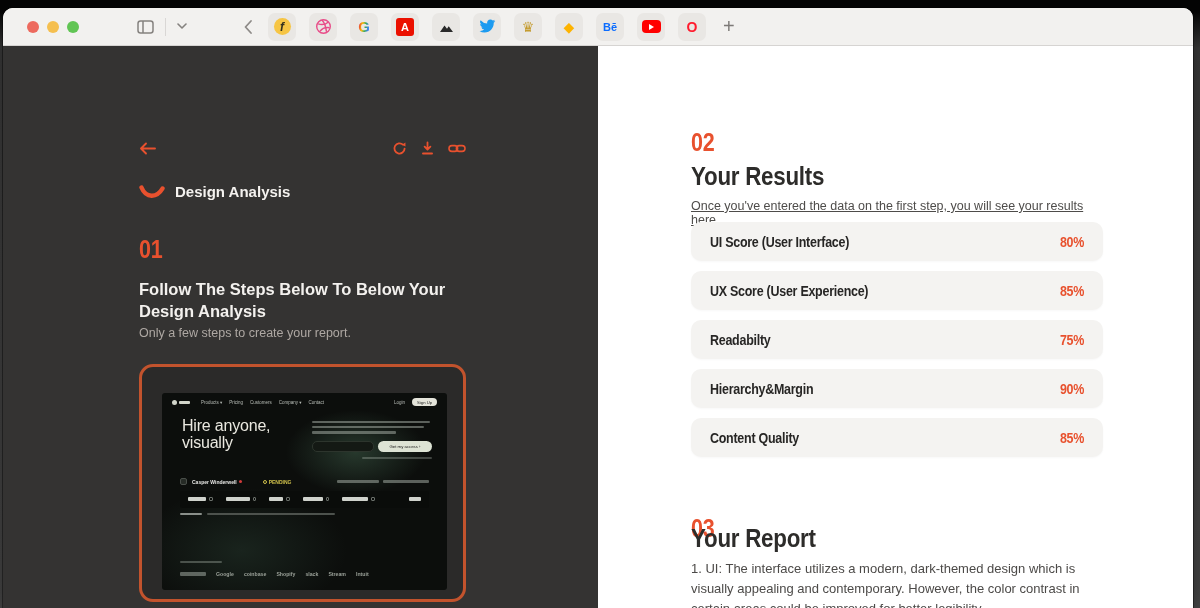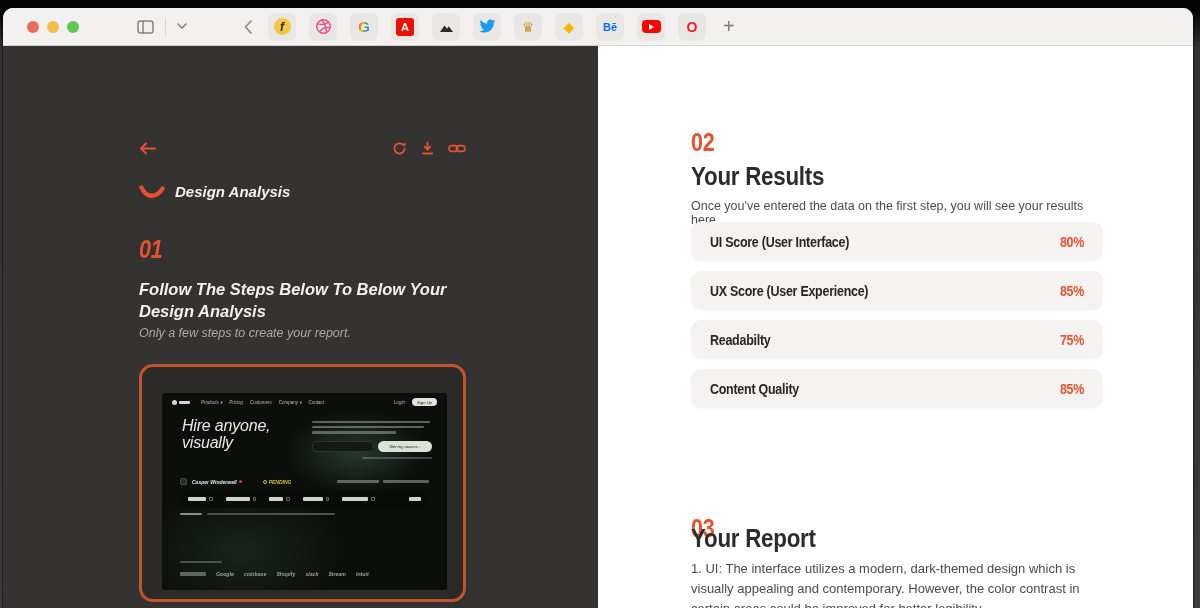--- a/index.html
+++ b/index.html
@@ -42,21 +42,21 @@
   .g-behance { color:#0b6cff; font-size:11px; font-weight:bold; }
   .g-opera { color:#ff1b2d; font-size:14px; font-weight:bold; }
   .g-yt { width:19px;height:13px;background:#f00;border-radius:4px;
     display:flex;align-items:center;justify-content:center; }
   .g-yt i { display:block;width:0;height:0;border-left:5px solid #fff;
     border-top:3.5px solid transparent;border-bottom:3.5px solid transparent; }
   .newtab { margin-left:17px; color:#7d7a77; font-size:20px; font-weight:300; }
 
   
   .content { display:flex; height:562px; }
-  .left { width:595px; background:#343332; position:relative; flex:none;font-style:italic; }
+  .left { width:595px; background:#343332; position:relative; flex:none; }
   .lp { position:absolute; left:136px; top:0; width:327px; height:100%; }
   .lp-header { position:absolute; top:95px; left:0; right:0; display:flex;
     justify-content:space-between; align-items:center; }
   .lp-actions { display:flex; gap:13px; align-items:center; }
   .brand { position:absolute; top:137px; display:flex; align-items:center; gap:10px; }
   .brand-name { font-size:15px; font-weight:bold; color:#f4f2ef; }
   .cond { display:inline-block; transform:scaleX(.86); transform-origin:left center;
     letter-spacing:-.3px; font-weight:bold; }
   .step-num { color:#e8512e; font-size:25px; }
   .lp-step { position:absolute; top:189px; }
@@ -109,21 +109,21 @@
   .s-logos { position:absolute; left:18px; right:18px; top:178px; display:flex;
     align-items:center; gap:10px; font-size:5.2px; font-weight:bold; color:#9aa098; }
   .s-trust { position:absolute; left:18px; top:168px; width:42px; height:2px;
     background:rgba(160,170,160,.4); border-radius:1px; }
 
   .right { flex:1; background:#fff; position:relative; }
   .rp { position:absolute; left:93px; top:0; width:412px; }
   .rp-step2 { position:absolute; top:82px; }
   .rp-title { font-size:26px; color:#2d2c2a; letter-spacing:-.3px; }
   .rp-title1 { position:absolute; top:115px; }
-  .rp-desc { position:absolute; top:153px; font-size:12.5px; color:#4e4c4a; }
+  .rp-desc { position:absolute; top:153px; font-size:12.5px; color:#4e4c4a;text-decoration:underline; }
   .rows { position:absolute; top:176px; left:0; right:0; }
   .rrow { height:39px; border-radius:10px; background:#f4f3f1; margin-bottom:10px;
     display:flex; align-items:center; justify-content:space-between; padding:0 19px;
     box-shadow:0 1px 2px rgba(0,0,0,.03); }
   .rlabel { font-size:14.5px; color:#272625; }
   .rvalue { font-size:14.5px; color:#e8512e; transform-origin:right center !important; }
   .rp-step3 { position:absolute; top:468px; }
   .rp-title2 { position:absolute; top:477px; }
   .rp-body { position:absolute; top:513px; font-size:13px; line-height:1.52; color:#4c4a48; width:414px; }
 
@@ -360,20 +360,24 @@
           </div>
           <div class="rrow">
             <span class="cond rlabel">UX Score (User Experience)</span>
             <span class="cond rvalue">85%</span>
           </div>
           <div class="rrow">
             <span class="cond rlabel">Readabilty</span>
             <span class="cond rvalue">75%</span>
           </div>
           <div class="rrow">
+            <span class="cond rlabel">Hierarchy&amp;Margin</span>
+            <span class="cond rvalue">90%</span>
+          </div>
+          <div class="rrow">
             <span class="cond rlabel">Content Quality</span>
             <span class="cond rvalue">85%</span>
           </div>
         </div>
 
         <div class="rp-step3"><span class="cond step-num">03</span></div>
         <div class="rp-title2"><span class="cond rp-title">Your Report</span></div>
         <div class="rp-body">1. UI: The interface utilizes a modern, dark-themed design which is visually appealing and contemporary. However, the color contrast in certain areas could be improved for better legibility.</div>
       </div>
     </div>

